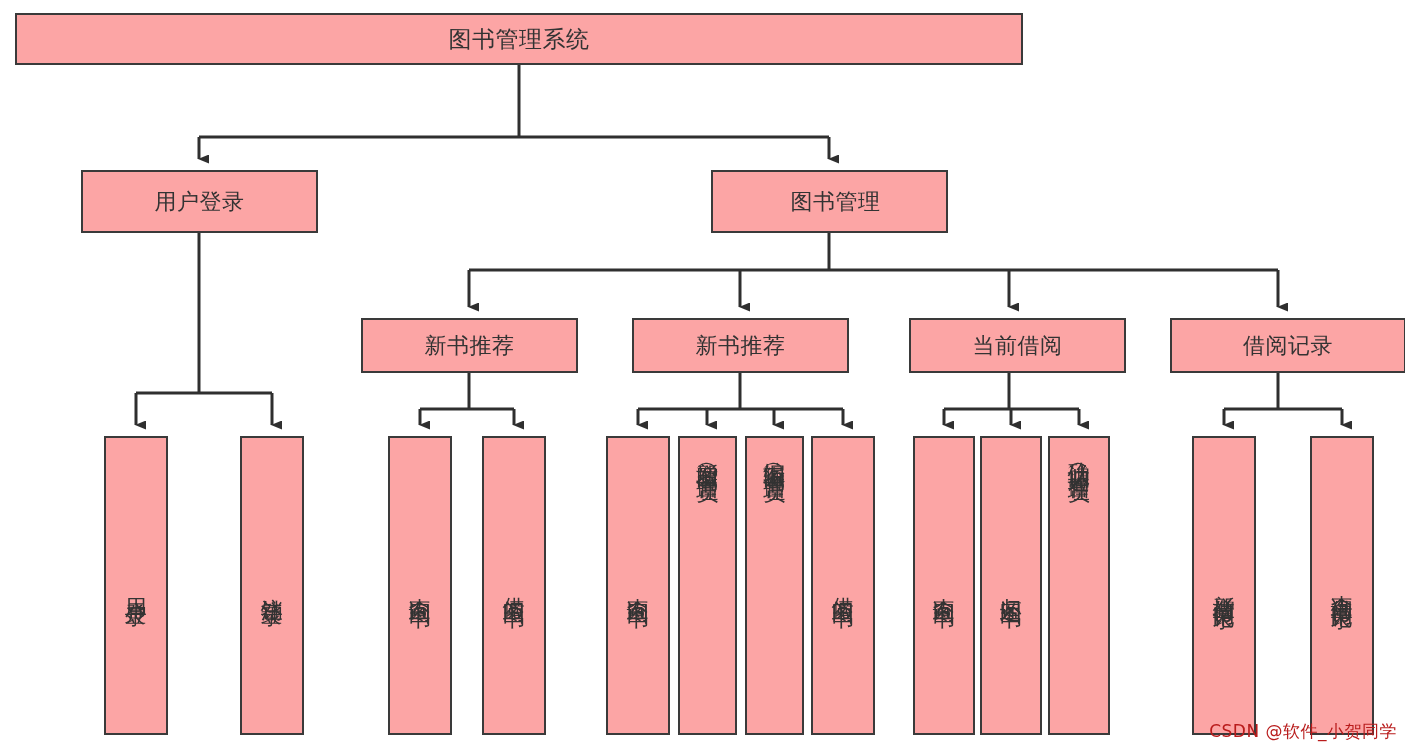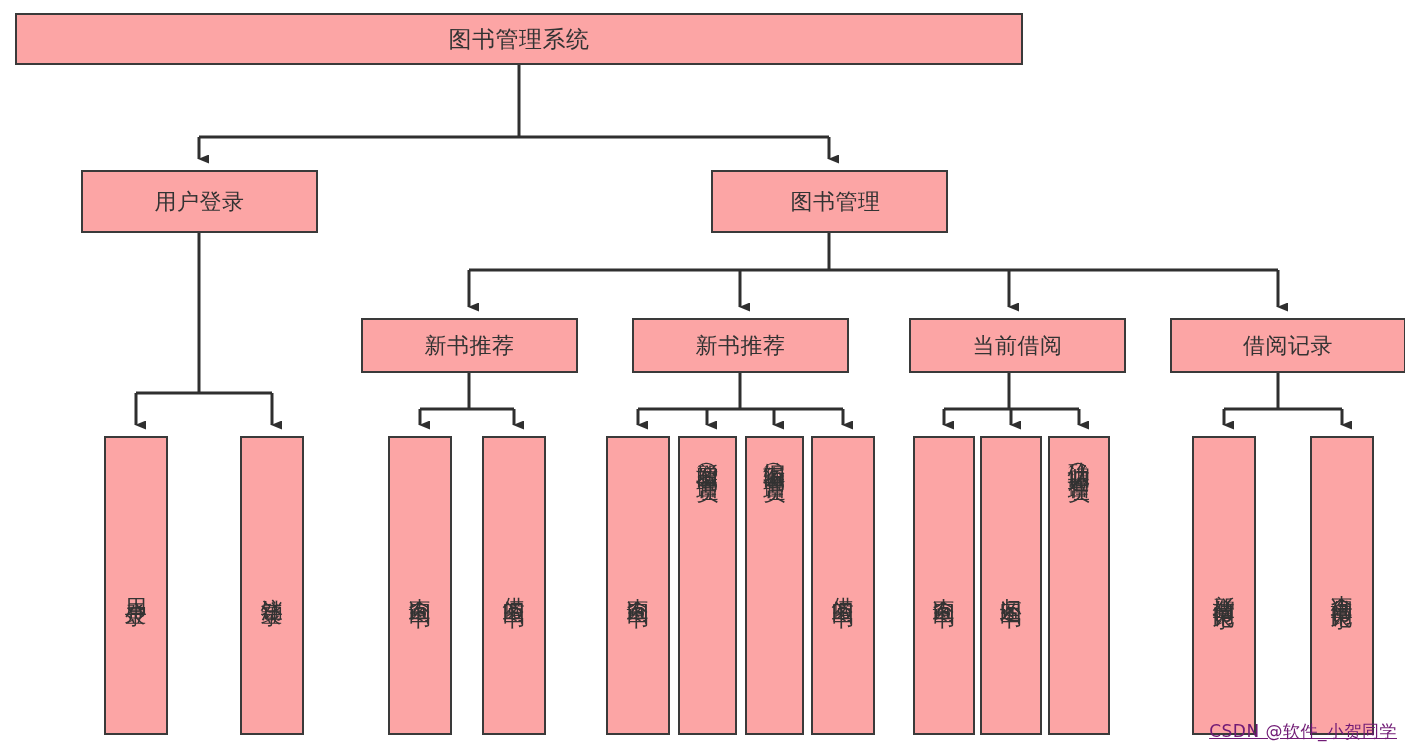--- a/index.html
+++ b/index.html
@@ -57,24 +57,23 @@
     align-items: center;
   }
   .node.root {
     font-size: 23px;
   }
   #watermark {
     position: absolute;
     right: 8px;
     bottom: 4px;
     font-size: 17px;
-    color: #701a75;
+    color: #b91c1c;
     white-space: nowrap;
     letter-spacing: 0.5px;
-    text-decoration: underline;
   }
 </style>
 </head>
 <body>
 
 <div id="diagram-root">
 
   <svg id="edge-layer" width="1405" height="747" viewBox="0 0 1405 747">
     <defs>
       <marker id="arrow" markerWidth="9" markerHeight="11" refX="4.5" refY="10" orient="auto" markerUnits="userSpaceOnUse">

